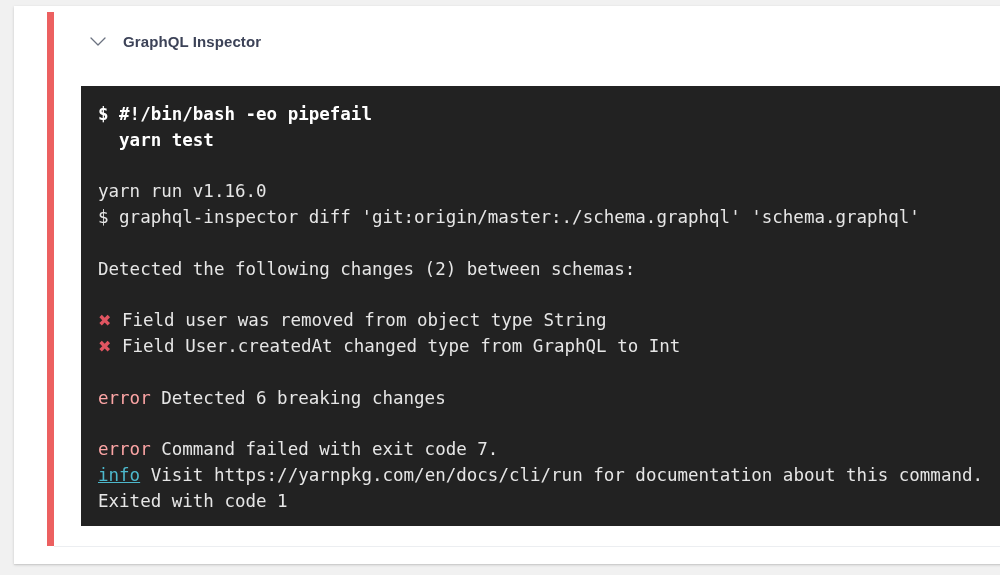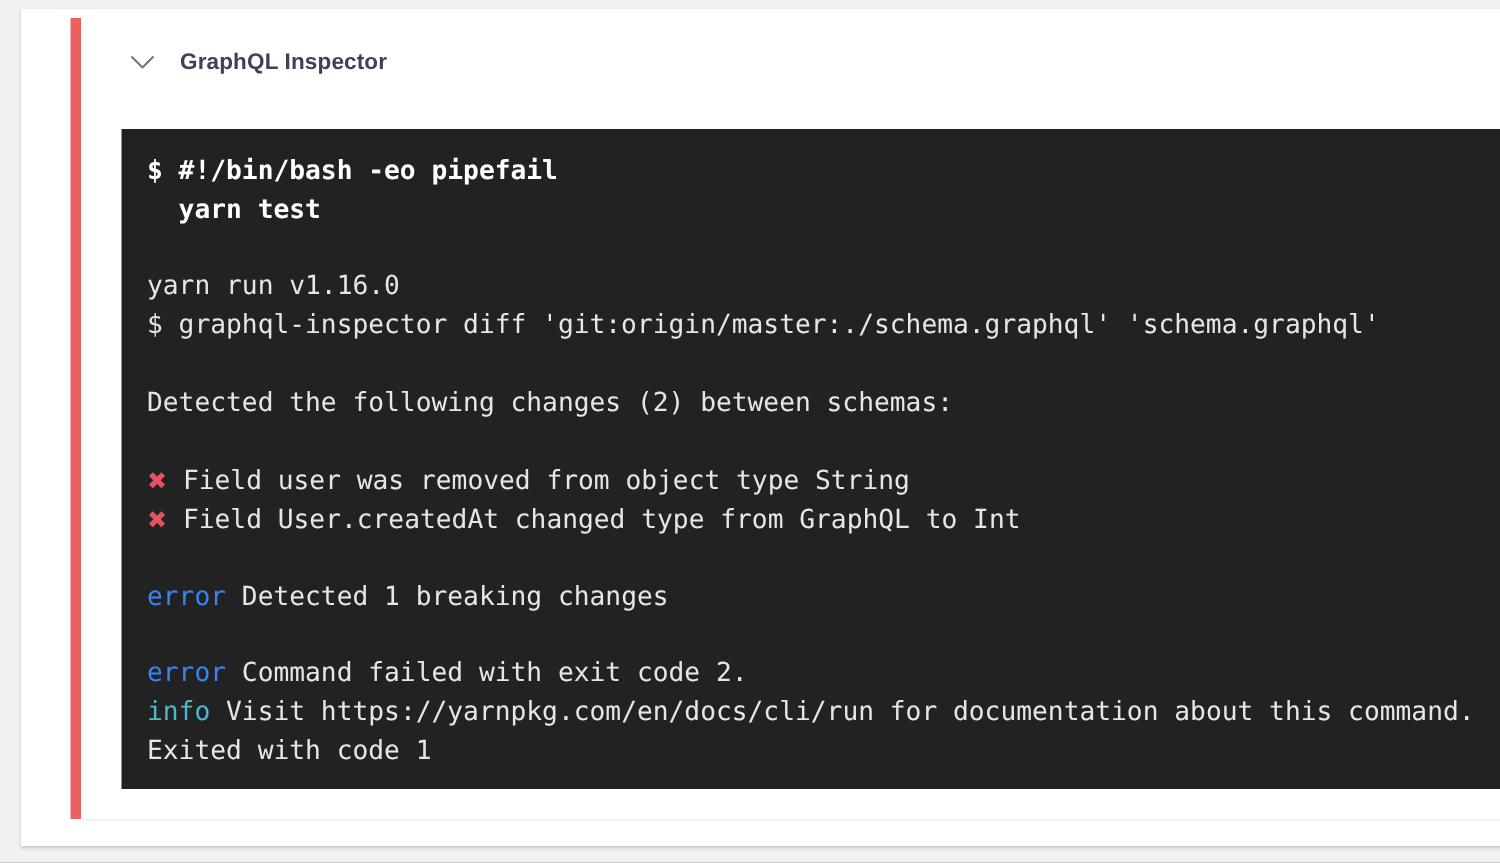--- a/index.html
+++ b/index.html
@@ -37,26 +37,26 @@
     left: 33px;
     top: 6px;
     width: 7px;
     height: 534px;
     background: #ec6060;
   }
 
   
   .job-header {
     position: absolute;
-    left: 40px;
+    left: 54px;
     top: 6px;
     height: 58px;
     display: flex;
     align-items: center;
-    padding-left: 26px;
+    padding-left: 15px;
   }
 
   .chevron-icon {
     width: 30px;
     height: 30px;
     display: inline-flex;
     align-items: center;
     justify-content: center;
     flex: none;
   }
@@ -89,22 +89,22 @@
     font-size: 17.5px;
     line-height: 25.8px;
     color: #e6e6e6;
     white-space: pre;
     padding-left: 17px;
     height: 25.8px;
   }
   .term-line.blank { color: transparent; }
   .term-line.cmd { font-weight: bold; color: #ffffff; }
 
-  .tok-err   { color: #3b82f6; }
-  .tok-info  { color: #4db8cc; }
+  .tok-err   { color: #fca5a5; }
+  .tok-info  { color: #4db8cc; text-decoration: underline; }
   .tok-cross { color: #e05561; font-family: "DejaVu Sans", sans-serif; font-size: 16px; }
 
   
   .footer-divider {
     position: absolute;
     left: 40px;
     top: 540px;
     width: 990px;
     height: 1px;
     background: #eceef1;
@@ -146,23 +146,23 @@
           <div class="term-line cmd">  yarn test</div>
           <div class="term-line blank">&nbsp;</div>
           <div class="term-line">yarn run v1.16.0</div>
           <div class="term-line">$ graphql-inspector diff 'git:origin/master:./schema.graphql' 'schema.graphql'</div>
           <div class="term-line blank">&nbsp;</div>
           <div class="term-line">Detected the following changes (2) between schemas:</div>
           <div class="term-line blank">&nbsp;</div>
           <div class="term-line"><span class="tok-cross">✖</span><span> Field user was removed from object type String</span></div>
           <div class="term-line"><span class="tok-cross">✖</span><span> Field User.createdAt changed type from GraphQL to Int</span></div>
           <div class="term-line blank">&nbsp;</div>
-          <div class="term-line"><span class="tok-err">error</span><span> Detected 1 breaking changes</span></div>
+          <div class="term-line"><span class="tok-err">error</span><span> Detected 6 breaking changes</span></div>
           <div class="term-line blank">&nbsp;</div>
-          <div class="term-line"><span class="tok-err">error</span><span> Command failed with exit code 2.</span></div>
+          <div class="term-line"><span class="tok-err">error</span><span> Command failed with exit code 7.</span></div>
           <div class="term-line"><span class="tok-info">info</span><span> Visit https://yarnpkg.com/en/docs/cli/run for documentation about this command.</span></div>
           <div class="term-line">Exited with code 1</div>
         </div>
     </div>
 
     <div class="footer-divider"></div>
 
   </div>
 </div>
 

